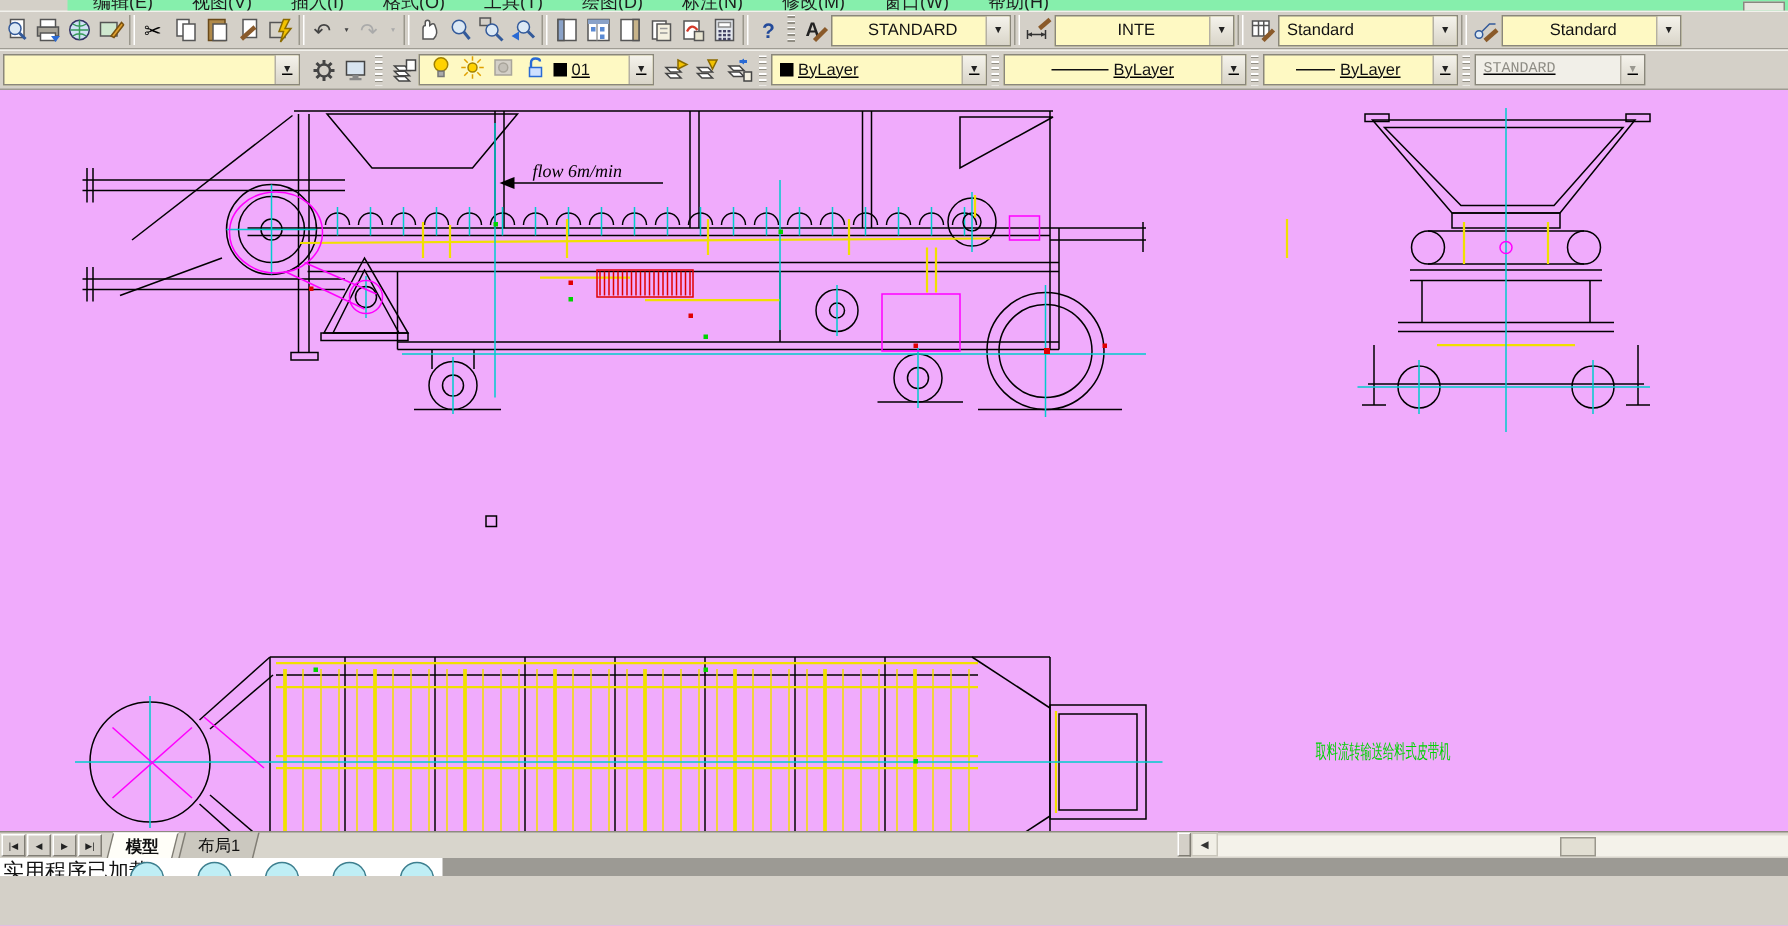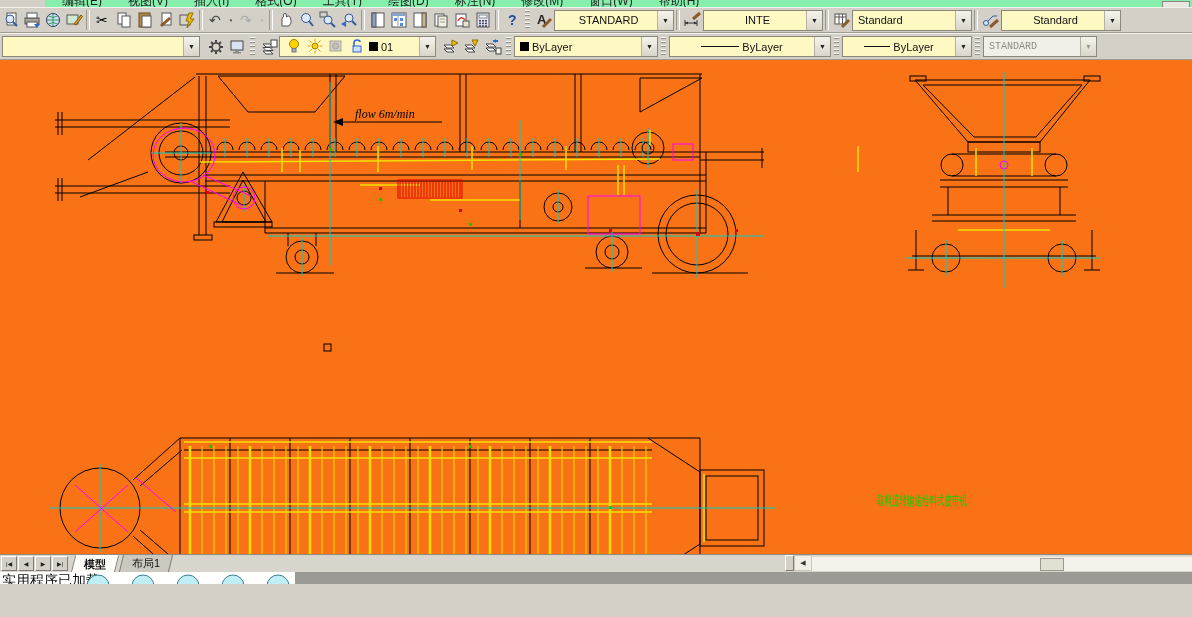--- a/index.html
+++ b/index.html
@@ -8,38 +8,38 @@
 
   
   .menubar{height:7px;background:#86efac;overflow:hidden;position:relative;margin-left:45px;}
   .menuitems{position:absolute;top:-7px;left:4px;display:flex;}
   .menuitems span{font-size:12px;color:#1d1d1d;padding:0 13px;white-space:nowrap;}
   .winctl{position:absolute;right:2px;top:1px;width:26px;height:6px;background:#e8e6df;border:1px solid #8a8880;}
 
   
   .tb{background:#d4d0c8;display:flex;align-items:center;border-top:1px solid #f2f1ec;border-bottom:1px solid #9f9c93;}
   .tb1{height:24px;}
-  .tb2{height:25px;}
+  .tb2{height:25px;text-decoration:underline;}
   .tbtn{width:21px;height:21px;display:flex;align-items:center;justify-content:center;flex:0 0 auto;}
   .tbtn svg{display:block;}
   .sep{width:2px;height:20px;border-left:1px solid #9a978c;border-right:1px solid #fff;margin:0 2px;flex:0 0 auto;}
   .grip{width:5px;height:20px;margin:0 3px;flex:0 0 auto;
         background:repeating-linear-gradient(180deg,#fff 0 1px,#928f85 1px 2px,transparent 2px 4px);}
   .combo{height:19px;background:#fef9c3;border:1px solid #8a877b;display:flex;align-items:center;font-size:11px;color:#111;flex:0 0 auto;position:relative;}
   .combo .val{flex:1;padding-left:5px;white-space:nowrap;overflow:hidden;display:flex;align-items:center;gap:3px;}
   .combo .arrowbtn{width:15px;height:100%;background:linear-gradient(#f5f3ec,#d9d5c9);border-left:1px solid #b4b0a4;display:flex;align-items:center;justify-content:center;font-size:7px;color:#222;}
   .combo.disabled{background:#f1efe8;}
   .combo.disabled .val{color:#8e8c84;}
   .combo.disabled .arrowbtn{color:#9a9890;}
   .centered .val{justify-content:center;padding-left:0;}
   .lineprev{display:inline-block;width:38px;height:0;border-top:1px solid #111;}
   .sw{display:inline-block;width:9px;height:9px;background:#000;}
 
   
-  .canvas{position:relative;height:494px;background:#f97316;overflow:hidden;}
+  .canvas{position:relative;height:494px;background:#f0abfc;overflow:hidden;}
   .canvas svg{position:absolute;left:0;top:0;}
 
   
   .bottombar{height:17px;background:#d8d5cc;border-top:1px solid #8d8a80;display:flex;align-items:stretch;position:relative;font-size:11px;}
   .navbtns{display:flex;align-items:center;padding-left:1px;}
   .navbtn{width:14px;height:13px;background:#d4d0c8;border:1px solid #fff;border-right-color:#807d74;border-bottom-color:#807d74;font-size:6px;color:#222;display:flex;align-items:center;justify-content:center;margin-right:1px;}
   .tab{display:flex;align-items:center;padding:0 10px;border-left:1px solid #807d74;border-right:1px solid #807d74;color:#111;transform:skewX(-14deg);margin-left:4px;height:100%;}
   .tab>span{transform:skewX(14deg);}
   .tab.active{background:#fffef8;border-top:1px solid #fff;font-weight:bold;}
   .tab.inactive{background:#cbc8bf;}

